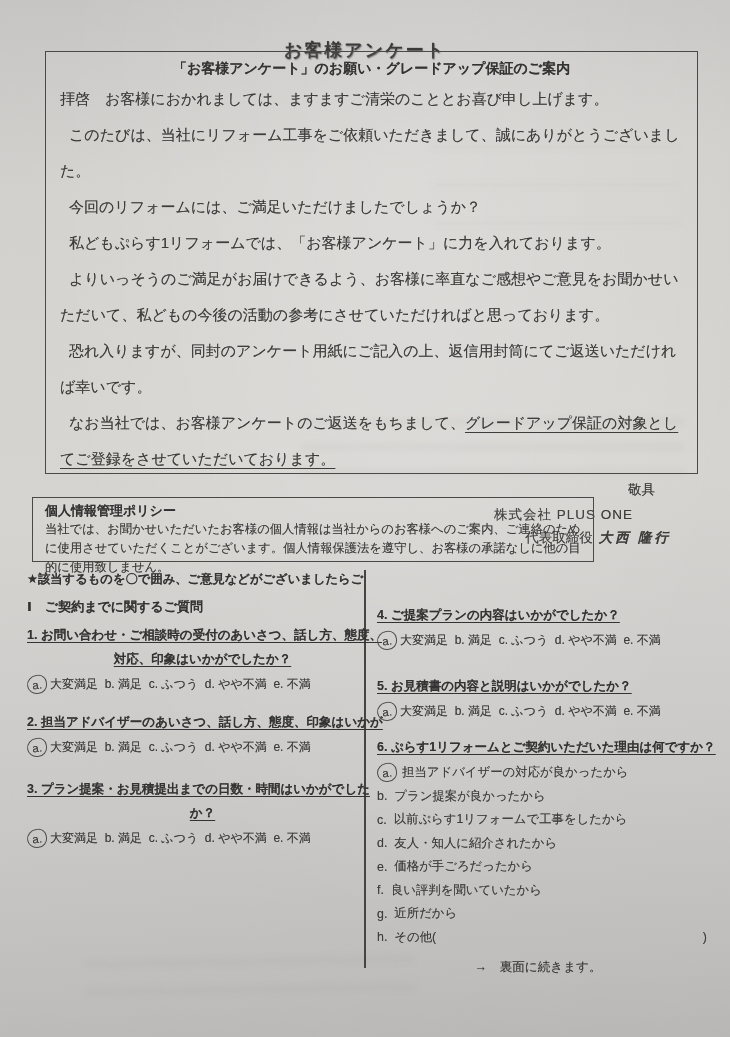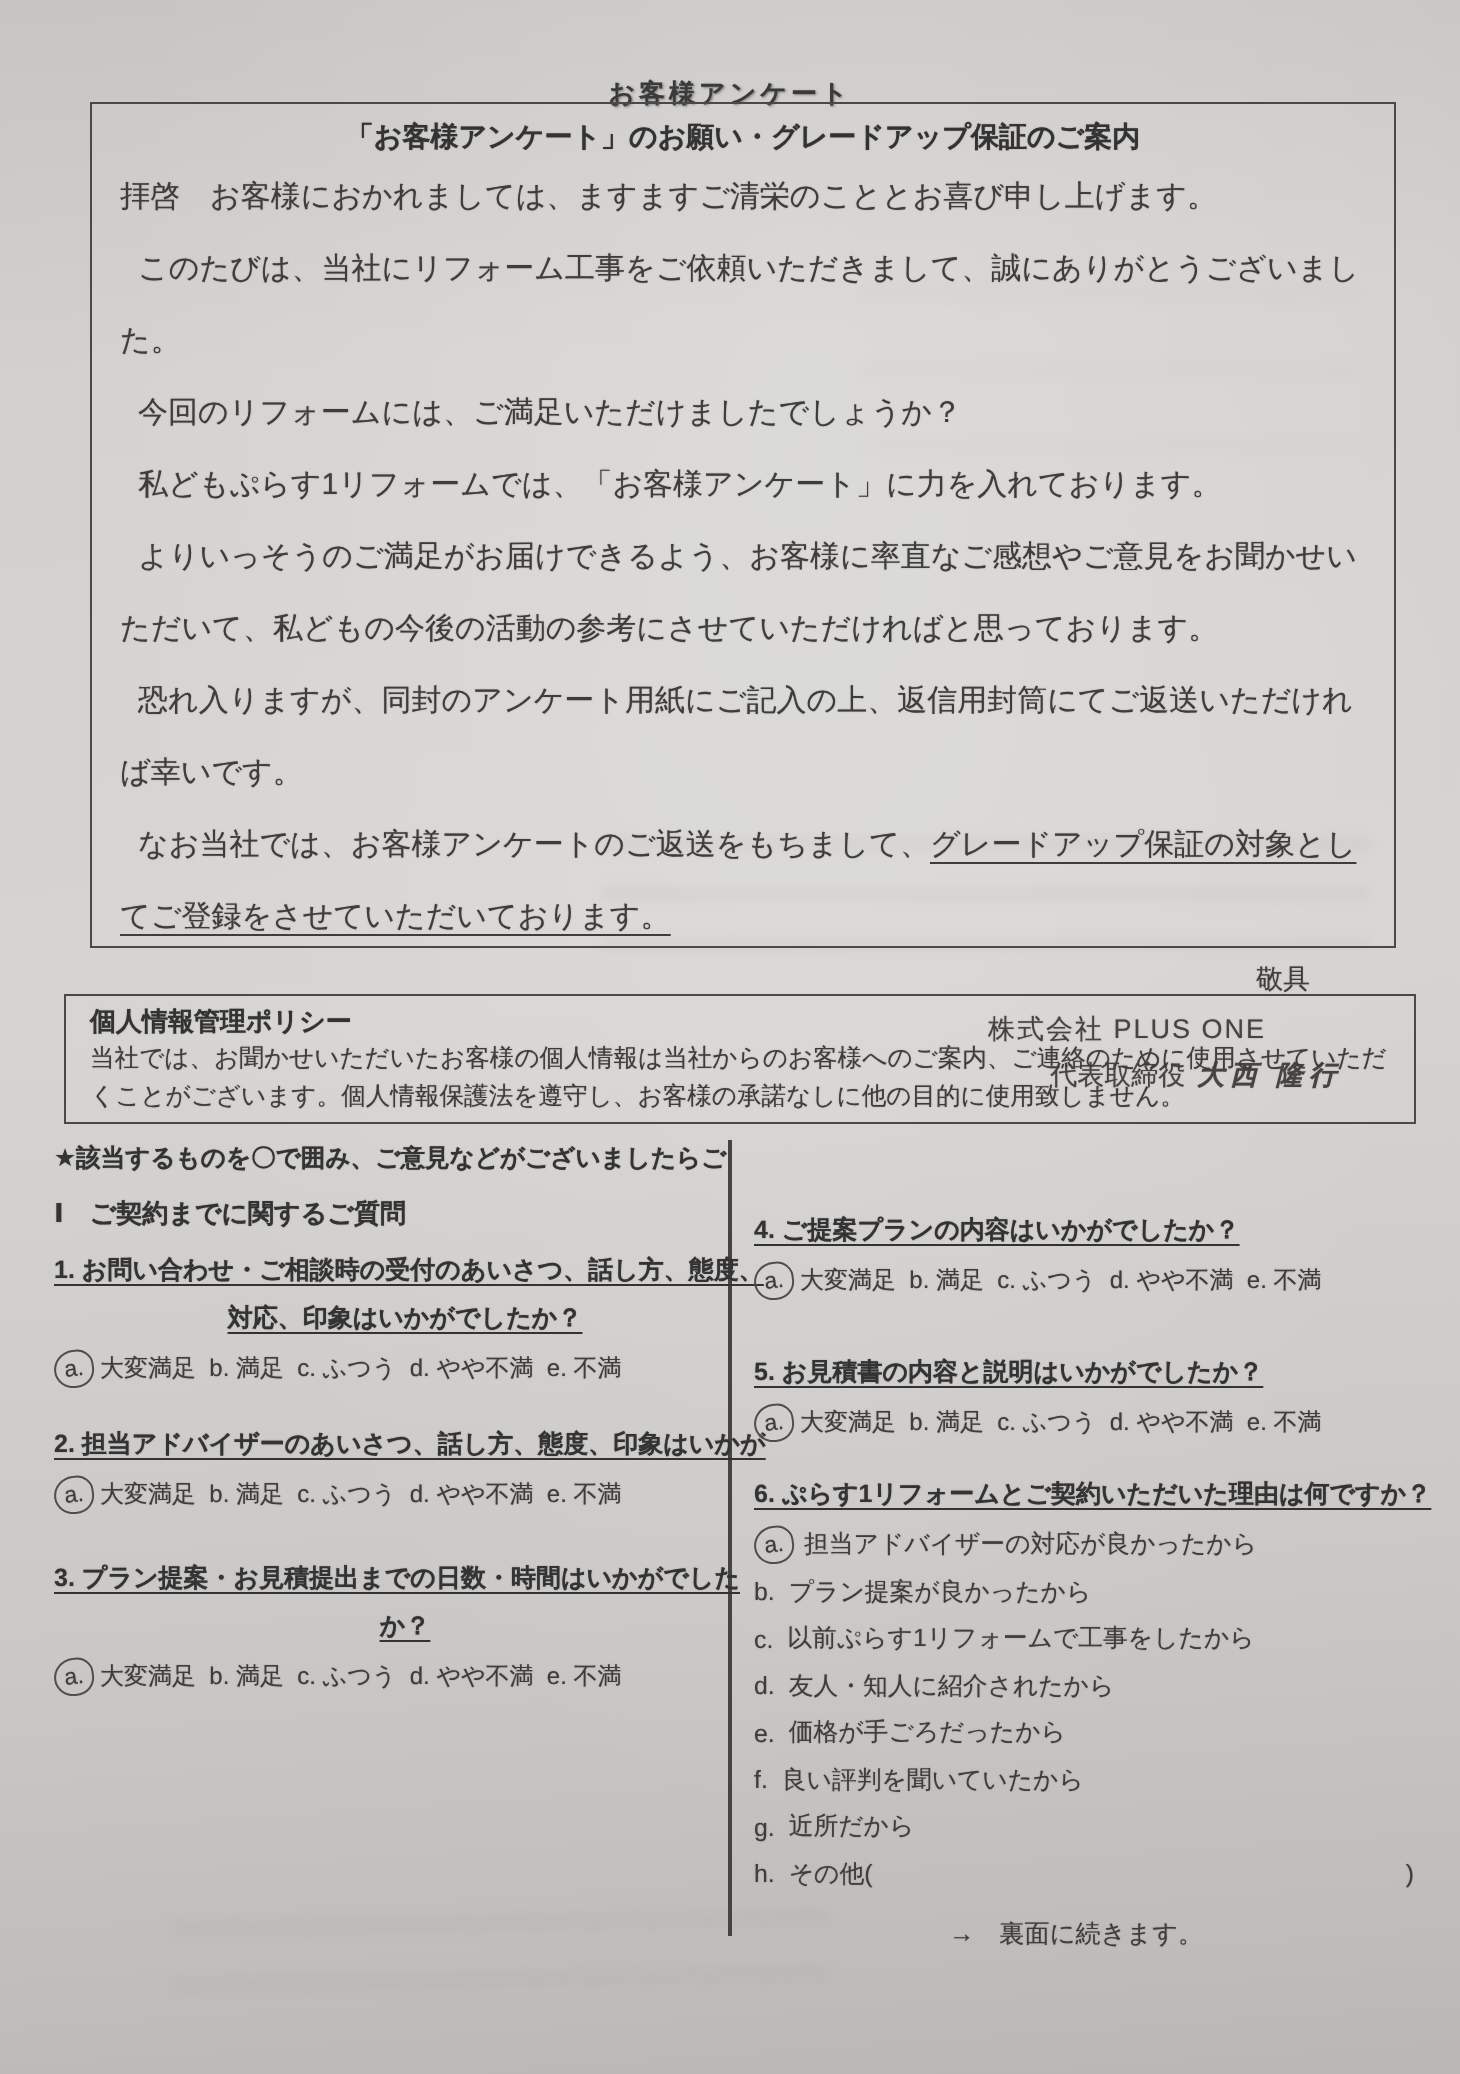--- a/index.html
+++ b/index.html
@@ -13,21 +13,21 @@
     overflow:hidden;
     color:#3e3d3b;
     background:
       radial-gradient(ellipse at 55% 22%, rgba(255,255,255,0.16), transparent 62%),
       linear-gradient(176deg,#c7c5c3 0%,#d3d1ce 18%,#d6d4d1 48%,#cbc9c7 75%,#bfbdbb 93%,#b9b7b5 100%);
     text-shadow:0 0 0.6px rgba(62,61,59,0.55);
   }
   .doc-title{
     position:absolute;left:0;top:38px;width:100%;
     text-align:center;
-    font-size:13px;font-weight:bold;letter-spacing:2px;color:#3a3a3a;
+    font-size:18px;font-weight:bold;letter-spacing:2px;color:#3a3a3a;
     text-shadow:0.6px 0.6px 1.2px rgba(40,40,40,0.5);
   }
   .letter-box{
     position:absolute;left:45px;top:51px;width:653px;height:423px;
     border:1.5px solid #4b4947;box-sizing:border-box;
     padding:5px 14px 0 14px;
     background:rgba(255,255,255,0.05);
   }
   .letter-heading{
     text-align:center;font-weight:bold;font-size:14px;color:#333;line-height:22px;
@@ -37,21 +37,21 @@
   .para.first{text-indent:0;}
   .ul{text-decoration:underline;text-underline-offset:4px;text-decoration-thickness:1px;}
   .closing{text-align:right;padding-right:28px;font-size:13.5px;line-height:26px;}
   .company{text-align:right;padding-right:50px;font-size:13.5px;line-height:23px;letter-spacing:1px;}
   .rep{text-align:right;padding-right:12px;font-size:13.5px;line-height:23px;}
   .rep-name{
     font-family:"Liberation Serif","DejaVu Serif",serif;
     font-style:italic;font-weight:bold;letter-spacing:3px;margin-left:6px;
   }
   .privacy-box{
-    position:absolute;left:32px;top:497px;width:676px;height:65px;
+    position:absolute;left:32px;top:497px;width:562px;height:65px;
     border:1.5px solid #4b4947;box-sizing:border-box;
     padding:4px 12px;background:rgba(255,255,255,0.04);
   }
   .privacy-title{font-weight:bold;font-size:13px;line-height:18px;color:#333;}
   .privacy-body{font-size:12.3px;line-height:19px;}
   .divider{
     position:absolute;left:364px;top:570px;width:2px;height:398px;
     background:#45443f;
   }
   .col{position:absolute;top:569px;}

